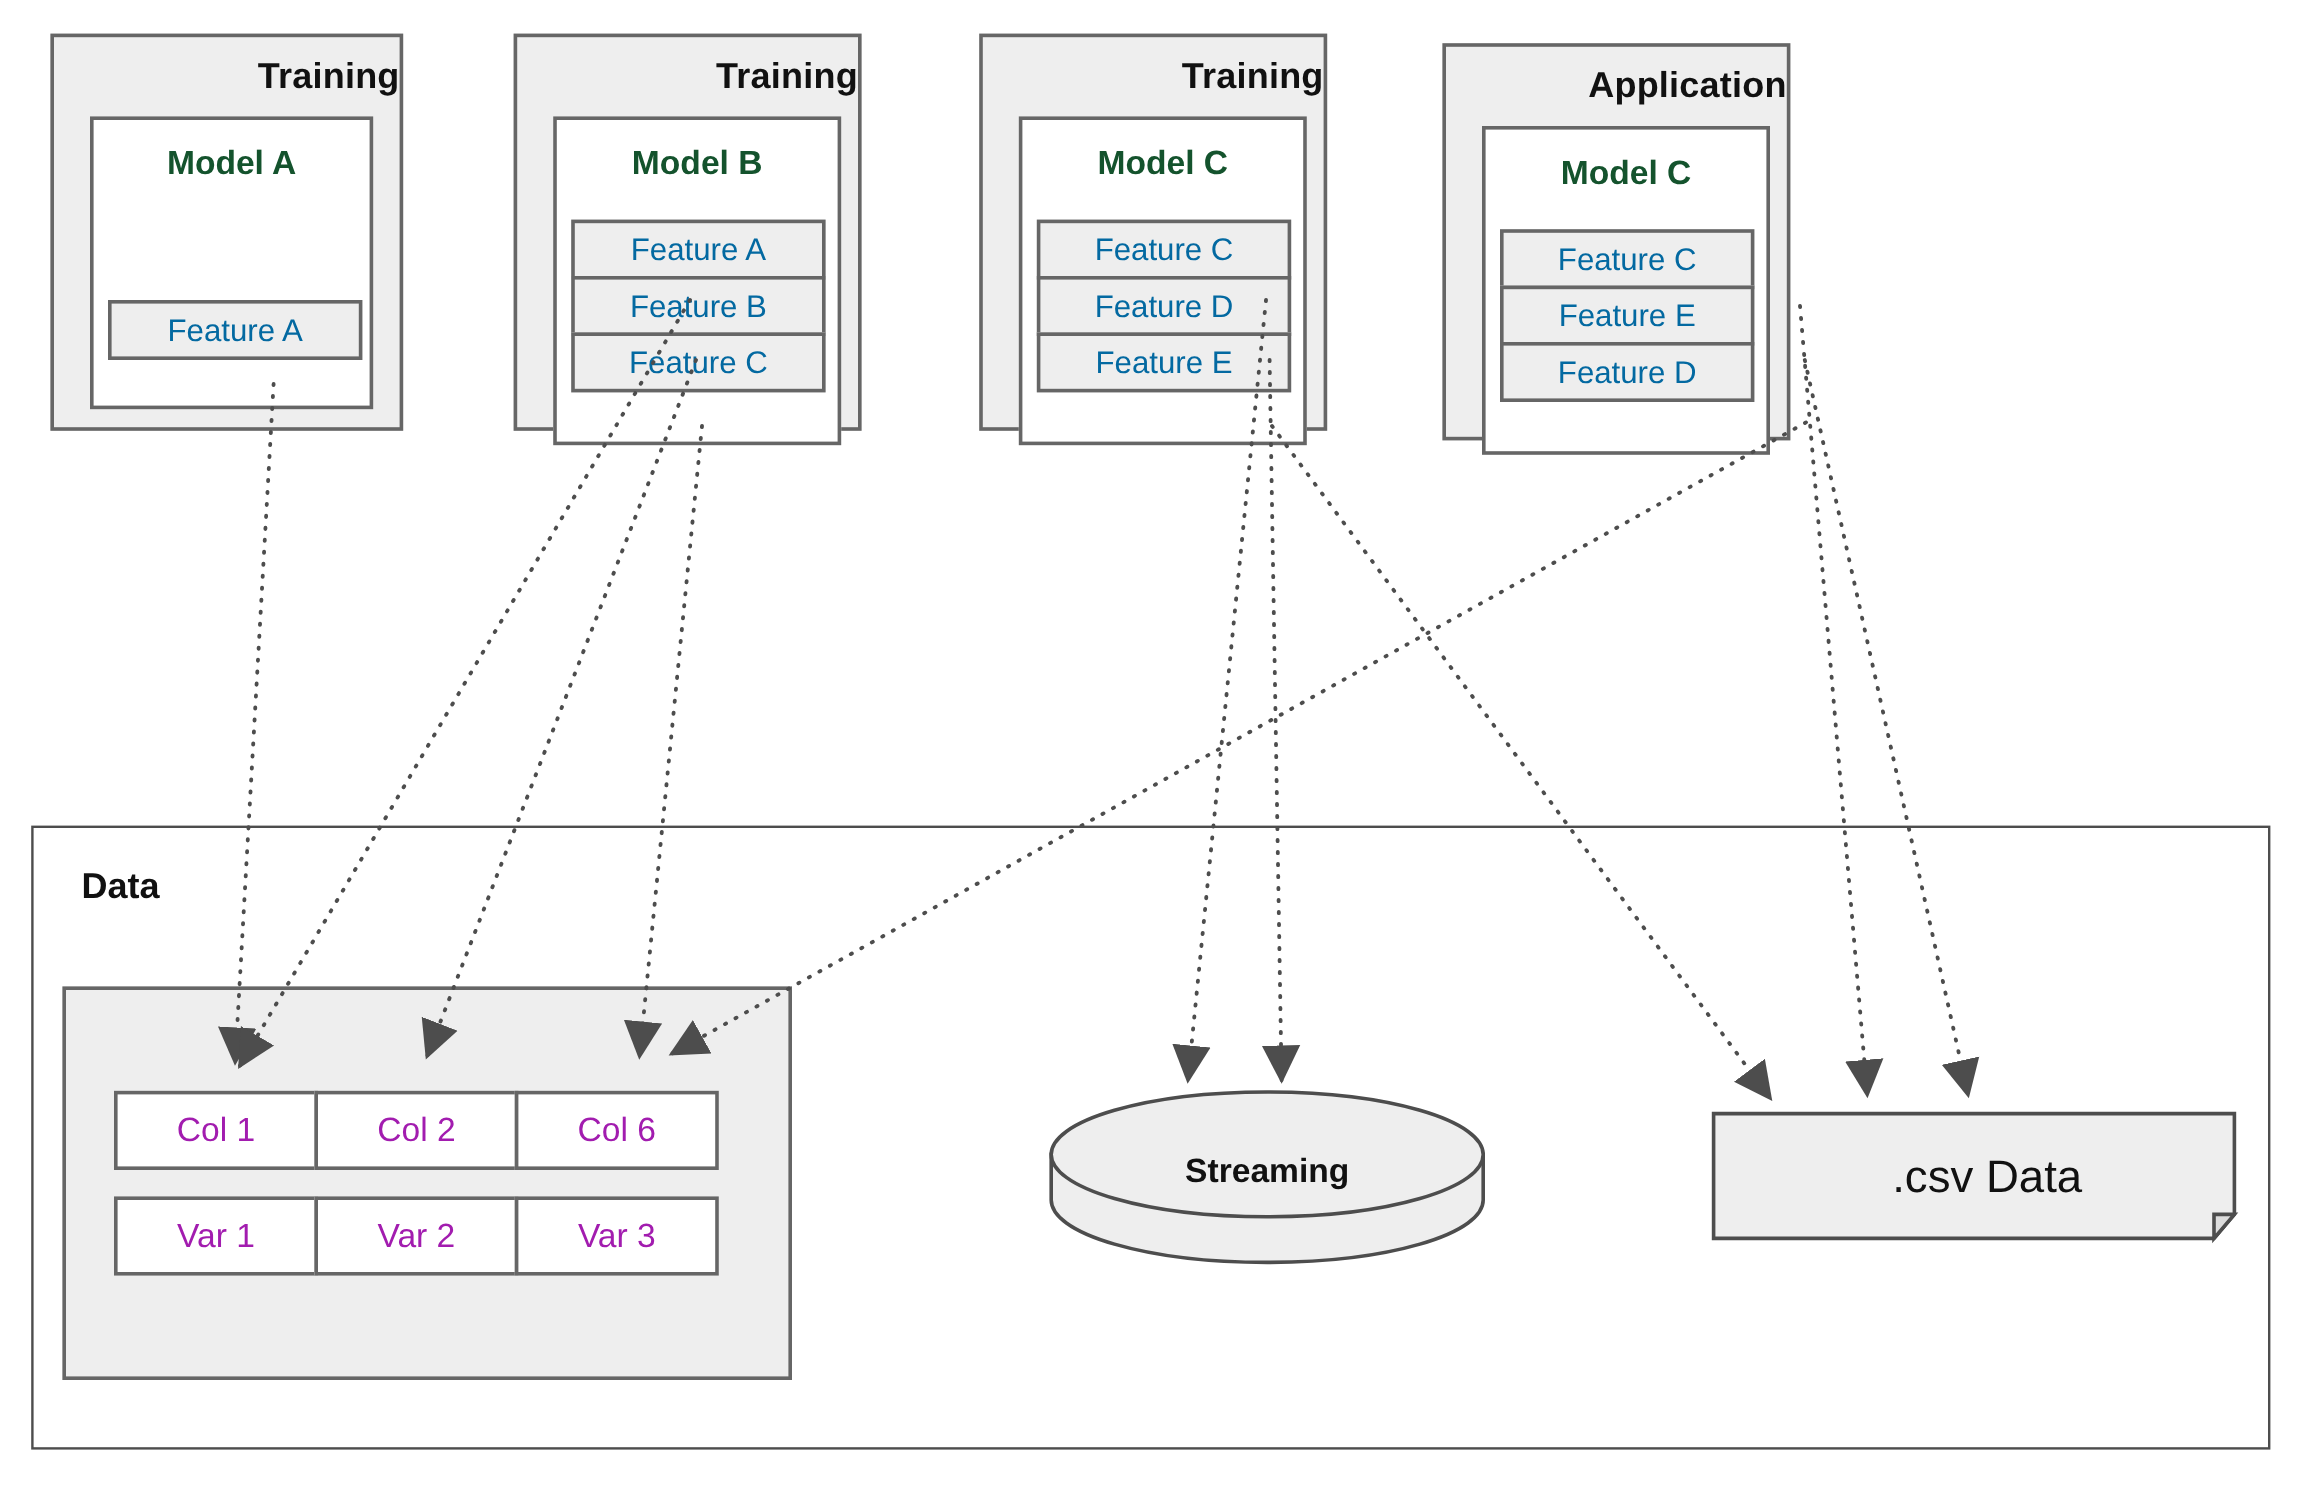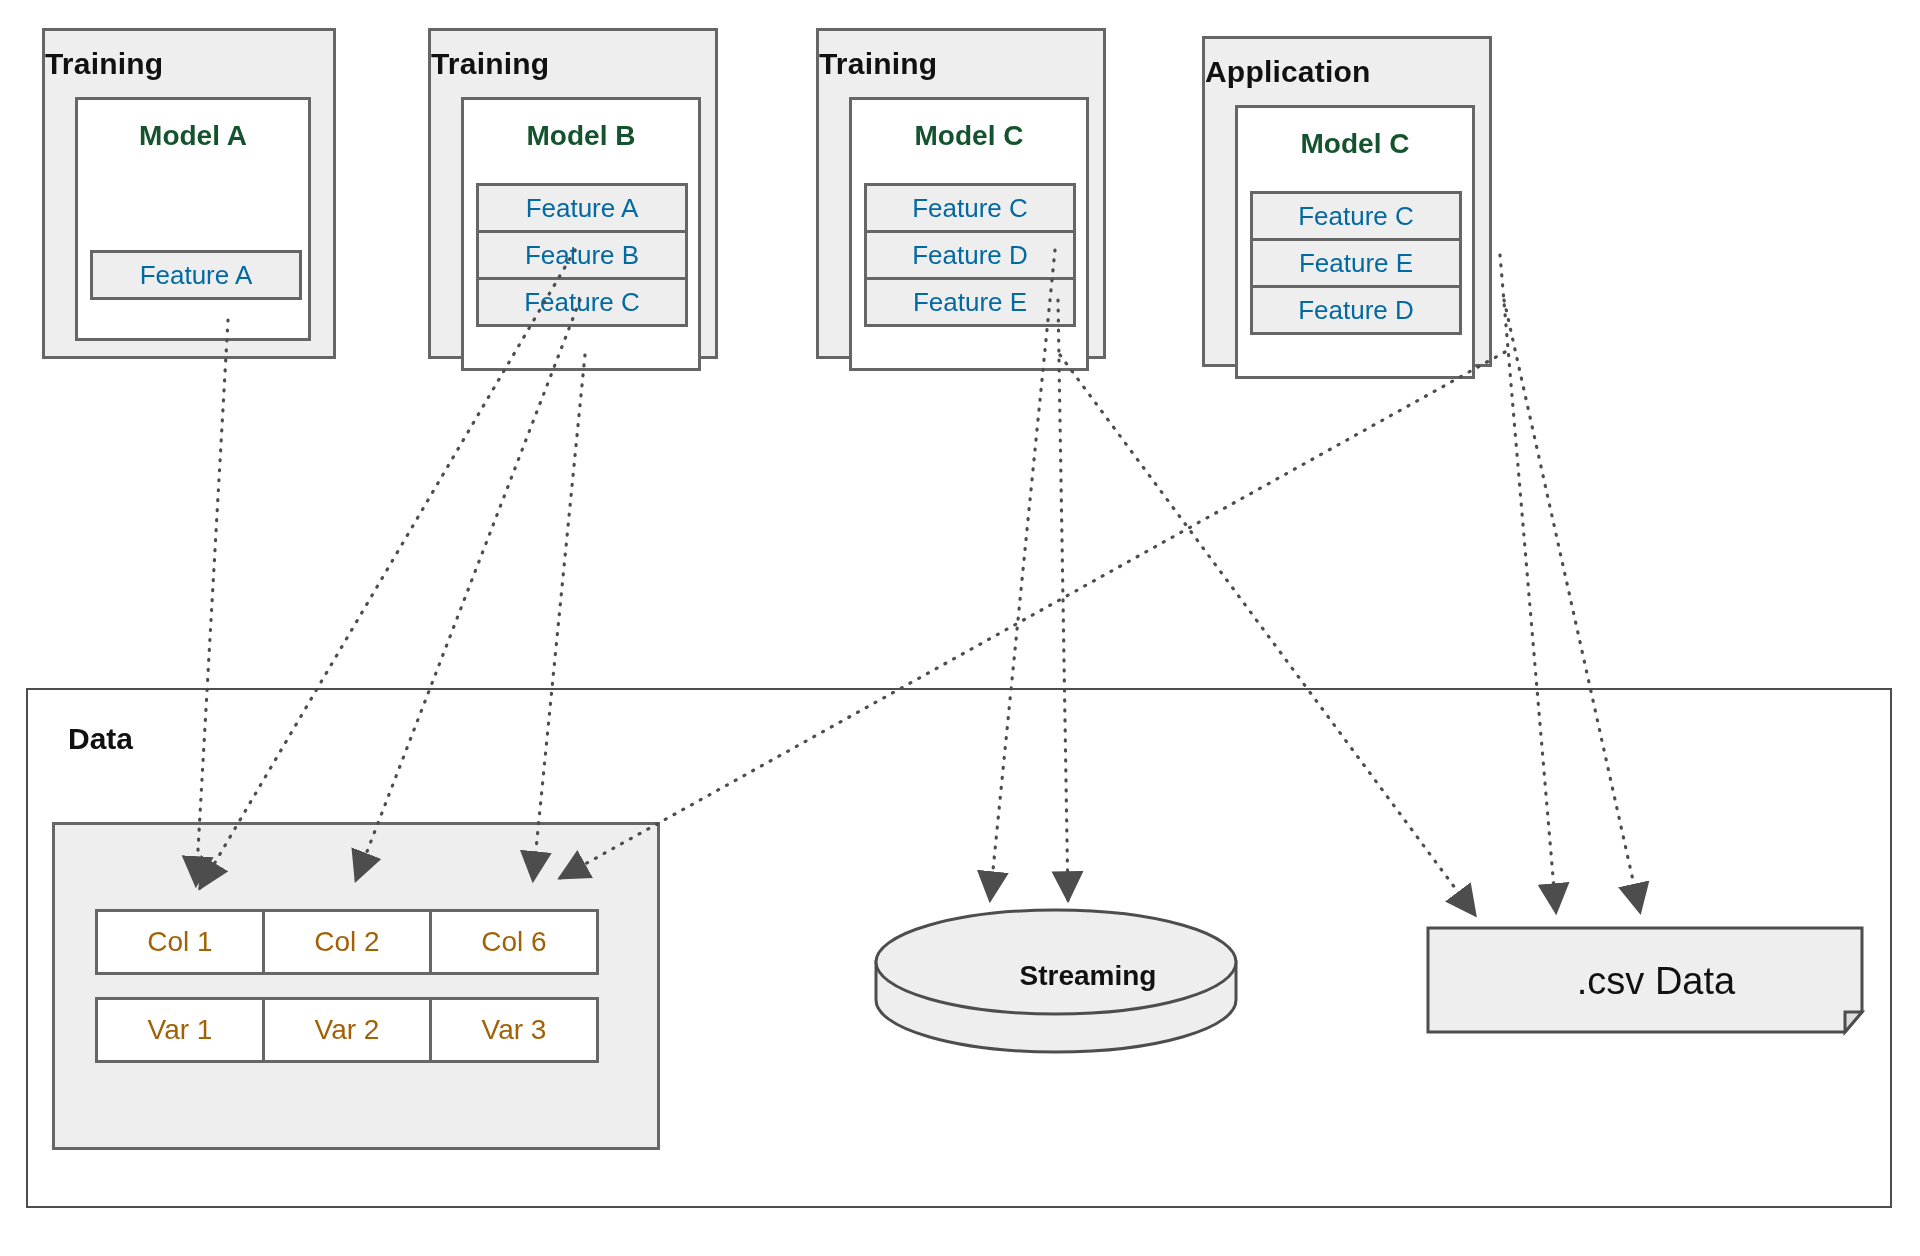--- a/index.html
+++ b/index.html
@@ -3,40 +3,40 @@
 <meta charset="utf-8">
 <style>
   html,body{margin:0;padding:0;background:#ffffff;}
   body{width:1920px;height:1256px;position:relative;overflow:hidden;
        font-family:"Liberation Sans","DejaVu Sans",sans-serif;}
 
   #stage{position:absolute;left:0;top:0;width:1920px;height:1256px;}
 
   
   .panel{position:absolute;background:#eeeeee;border:3px solid #666666;box-sizing:border-box;}
-  .panel-title{position:absolute;left:0;right:0;text-align:left;
+  .panel-title{position:absolute;left:0;right:0;text-align:right;
       font-size:30px;font-weight:bold;color:#111111;letter-spacing:.2px;}
   .modelbox{position:absolute;background:#ffffff;border:3px solid #666666;box-sizing:border-box;}
   .model-title{position:absolute;left:0;right:0;text-align:center;
       font-size:28px;font-weight:bold;color:#14532d;}
   .featlist{position:absolute;box-sizing:border-box;}
   .feat{box-sizing:border-box;background:#eeeeee;border:3px solid #666666;
       height:50px;line-height:44px;text-align:center;font-size:26px;color:#0369a1;
       margin-top:-3px;}
   .feat:first-child{margin-top:0;}
 
   
   .data-frame{position:absolute;background:#ffffff;border:2px solid #4d4d4d;box-sizing:border-box;}
   .data-label{position:absolute;font-size:30px;font-weight:bold;color:#111111;}
 
   .table-wrap{position:absolute;background:#eeeeee;border:3px solid #666666;box-sizing:border-box;}
   .trow{position:absolute;display:flex;}
   .cell{box-sizing:border-box;background:#ffffff;border:3px solid #666666;
       width:170px;height:66px;line-height:60px;text-align:center;
-      font-size:28px;color:#a16207;margin-left:-3px;}
+      font-size:28px;color:#a21caf;margin-left:-3px;}
   .cell:first-child{margin-left:0;}
 
   .stream-label{position:absolute;left:0;right:0;text-align:center;
       font-size:28px;font-weight:bold;color:#111111;}
   .csv-label{position:absolute;left:0;right:0;text-align:center;
       font-size:38px;color:#111111;}
 
   svg.overlay{position:absolute;left:0;top:0;width:1920px;height:1256px;
       pointer-events:none;overflow:visible;}
 </style>
@@ -108,21 +108,21 @@
       <div class="cell">Var 3</div>
     </div>
   </div>
 
   <svg class="overlay" viewBox="0 0 1920 1256">
     <g stroke="#4d4d4d" stroke-width="3" fill="#eeeeee">
       <path d="M 876,962 L 876,1000 A 180,52 0 0 0 1236,1000 L 1236,962 Z"></path>
       <ellipse cx="1056" cy="962" rx="180" ry="52"></ellipse>
     </g>
   </svg>
-  <div class="stream-label" style="left:876px;width:360px;top:960px;margin-left:32px;">Streaming</div>
+  <div class="stream-label" style="left:876px;width:360px;top:960px;">Streaming</div>
 
   <svg class="overlay" viewBox="0 0 1920 1256">
     <path d="M 1428,928 L 1862,928 L 1862,1012 L 1845,1032 L 1428,1032 Z" fill="#eeeeee" stroke="#4d4d4d" stroke-width="3"></path>
     <path d="M 1862,1012 L 1845,1012 L 1845,1032 Z" fill="#dddddd" stroke="#4d4d4d" stroke-width="3"></path>
   </svg>
   <div class="csv-label" style="left:1428px;width:456px;top:960px;">.csv Data</div>
 
   <svg class="overlay" viewBox="0 0 1920 1256">
     <defs>
       <marker id="ah" markerWidth="12" markerHeight="12" refX="9" refY="6" orient="auto" markerUnits="strokeWidth">

